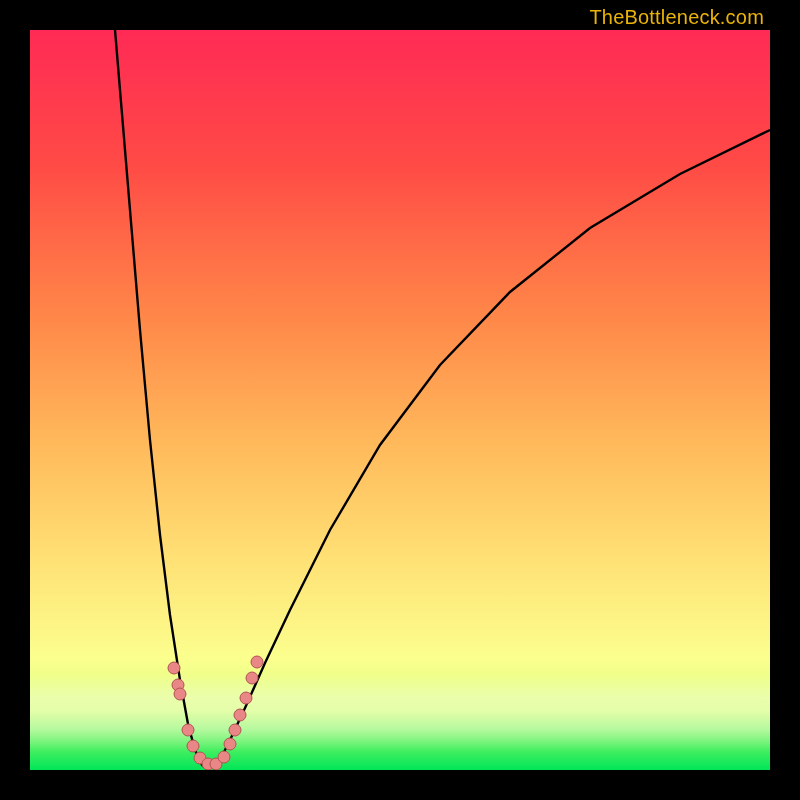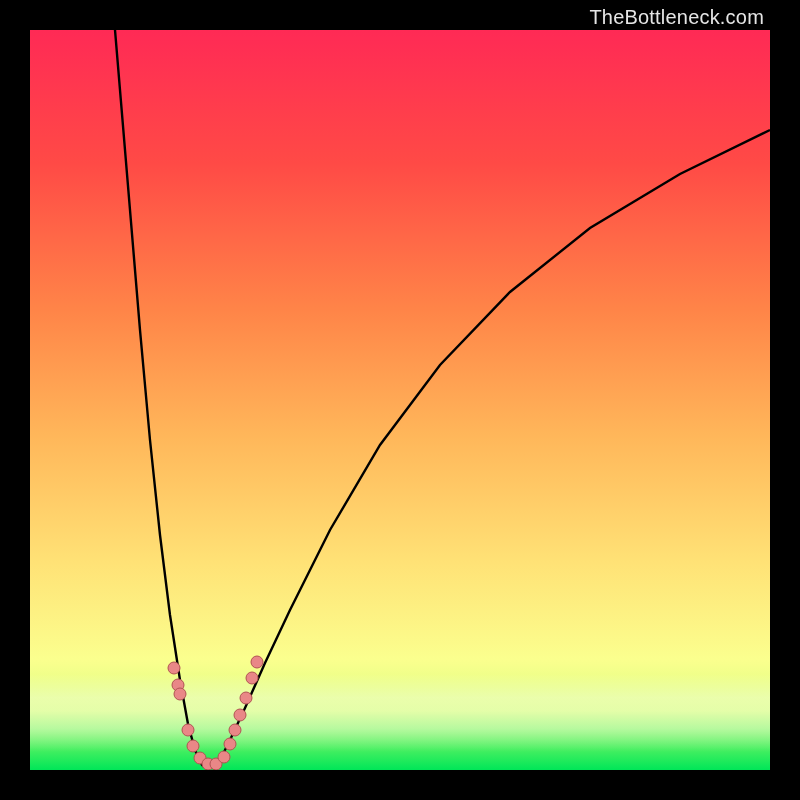--- a/index.html
+++ b/index.html
@@ -57,21 +57,21 @@
     pointer-events: none;
   }
   svg.curves {
     position: absolute;
     inset: 0;
   }
   .watermark {
     position: absolute;
     right: 36px;
     top: 6px;
-    color: #e5e5e5;
+    color: #eab308;
     font-size: 20px;
     letter-spacing: 0.2px;
     user-select: none;
   }
 </style>
 </head>
 <body>
 
 <div class="frame">
   <div class="plot-area">

